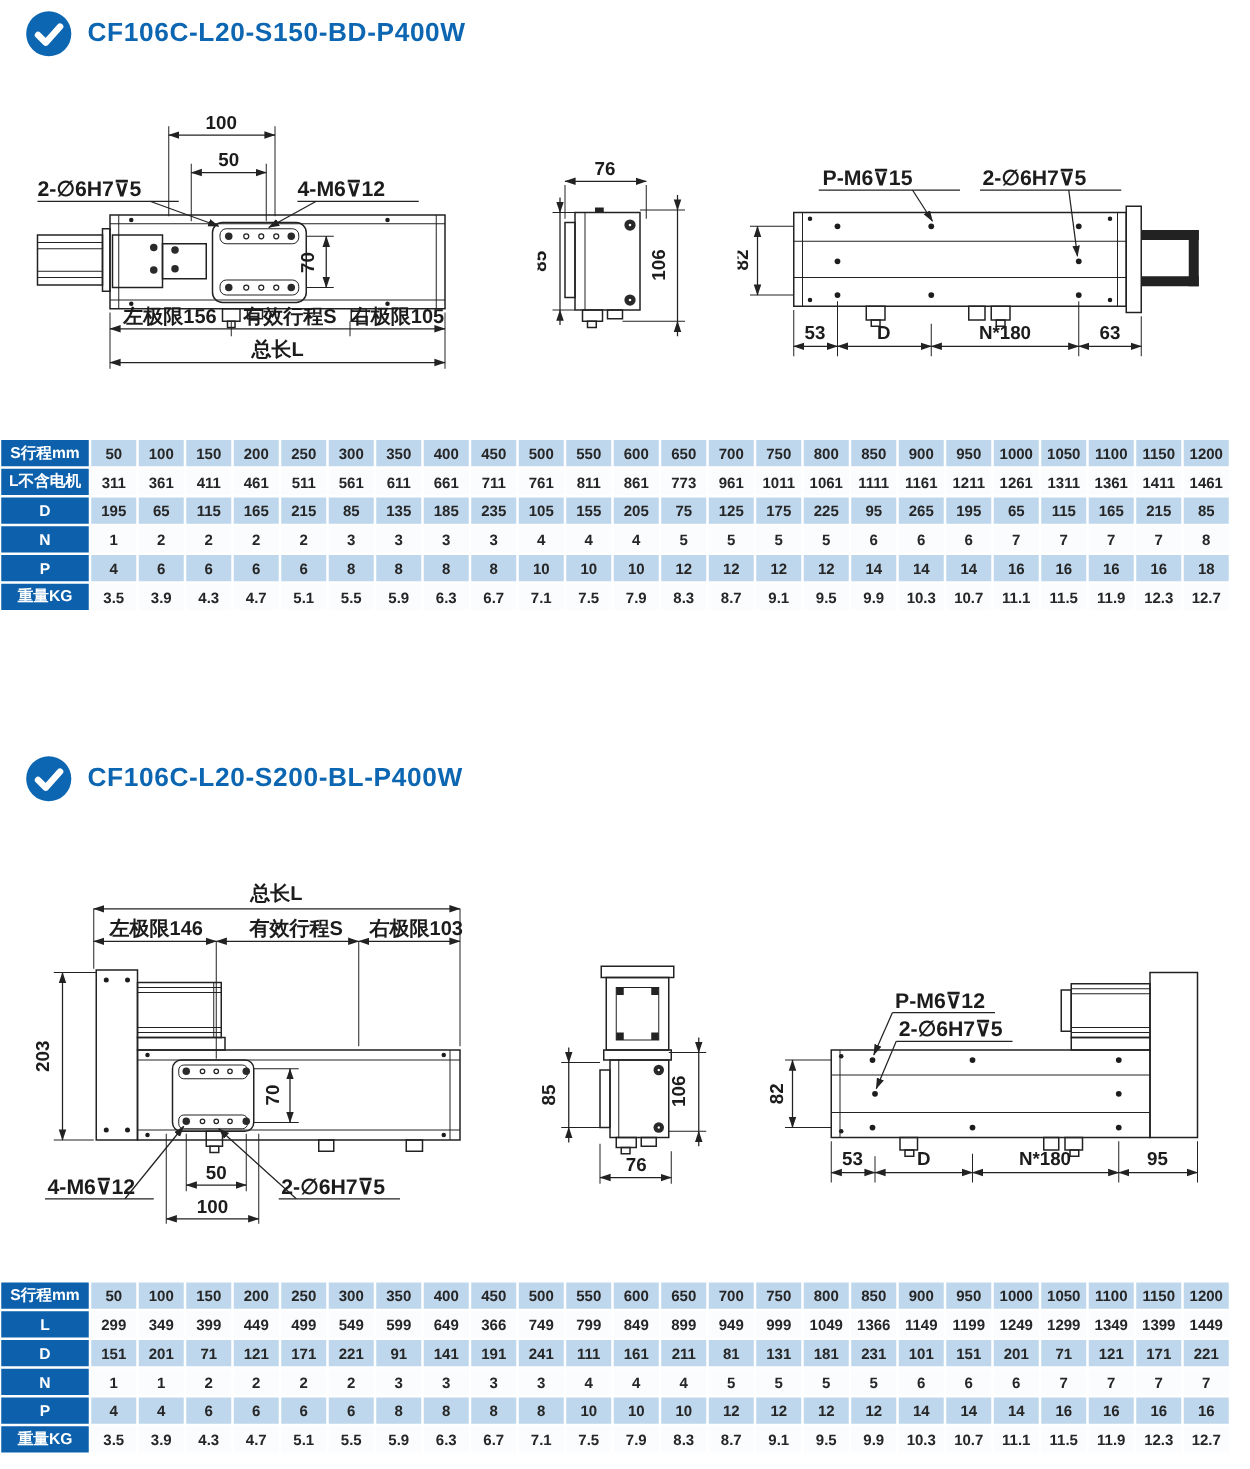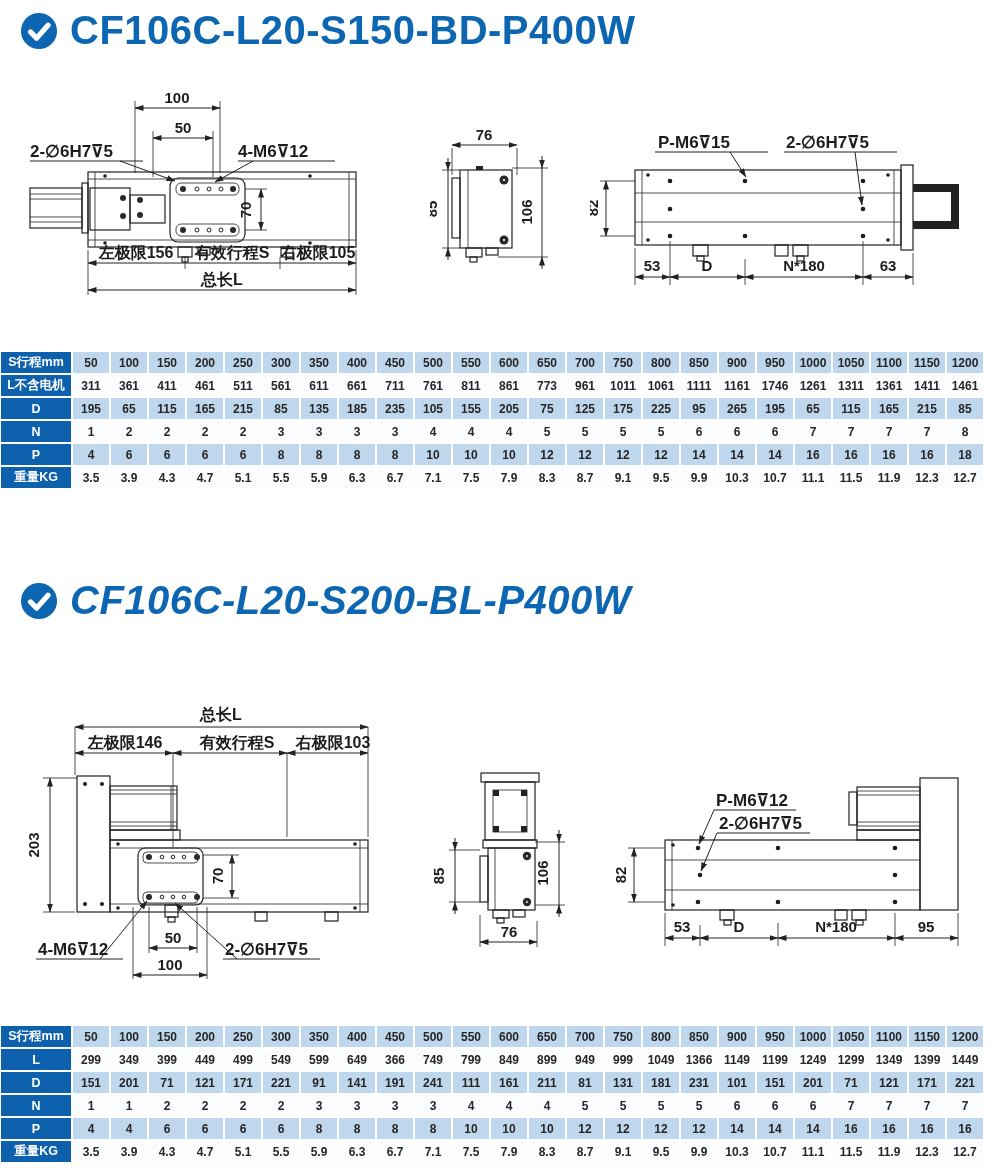--- a/index.html
+++ b/index.html
@@ -1,19 +1,19 @@
 <!DOCTYPE html>
 <html><head>
 <meta charset="utf-8">
 <style>
   html,body{margin:0;padding:0;background:#fff;}
   .page{position:relative;width:1000px;height:1175px;background:#ffffff;
         font-family:"Liberation Sans",sans-serif;overflow:hidden;}
   .title-row{position:absolute;left:20px;display:flex;align-items:center;gap:12px;}
-  .title-text{font-size:40px;font-weight:700;color:#0d66b1;letter-spacing:.5px;}
+  .title-text{font-size:21px;font-weight:700;color:#0d66b1;letter-spacing:.5px;}
   .check-icon{width:38px;height:38px;flex:0 0 auto;}
   .drawing{position:absolute;}
   .spec-table{position:absolute;left:1px;width:982px;display:grid;
               grid-template-columns:70px repeat(24,1fr);gap:2px;}
   .spec-table .th{background:#0d60ab;color:#fff;font-size:12.5px;font-weight:700;
                   display:flex;align-items:center;justify-content:center;height:21px;}
   .spec-table .td{display:flex;align-items:center;justify-content:center;height:21px;
                   font-size:12px;font-weight:700;color:#262626;}
   .spec-table .odd{background:#bfd7ec;}
   .spec-table .even{background:#fafcfe;}
@@ -274,21 +274,21 @@
       <div class="td even">711</div>
       <div class="td even">761</div>
       <div class="td even">811</div>
       <div class="td even">861</div>
       <div class="td even">773</div>
       <div class="td even">961</div>
       <div class="td even">1011</div>
       <div class="td even">1061</div>
       <div class="td even">1111</div>
       <div class="td even">1161</div>
-      <div class="td even">1746</div>
+      <div class="td even">1211</div>
       <div class="td even">1261</div>
       <div class="td even">1311</div>
       <div class="td even">1361</div>
       <div class="td even">1411</div>
       <div class="td even">1461</div>
       <div class="th">D</div>
       <div class="td odd">195</div>
       <div class="td odd">65</div>
       <div class="td odd">115</div>
       <div class="td odd">165</div>
@@ -382,21 +382,21 @@
       <div class="td even">9.9</div>
       <div class="td even">10.3</div>
       <div class="td even">10.7</div>
       <div class="td even">11.1</div>
       <div class="td even">11.5</div>
       <div class="td even">11.9</div>
       <div class="td even">12.3</div>
       <div class="td even">12.7</div>
     </div>
 
-  <div class="title-row" style="top:578px;font-style:italic;">
+  <div class="title-row" style="top:604px;">
     <svg class="check-icon" viewBox="0 0 40 40">
       <circle cx="20" cy="20" r="19" fill="#0d66b1"></circle>
       <path d="M11 21 L17.5 27.5 L29.5 14" stroke="#fff" stroke-width="5.5" fill="none" stroke-linecap="round" stroke-linejoin="round"></path>
     </svg>
     <div class="title-text">CF106C-L20-S200-BL-P400W</div>
   </div>
 
   <svg class="drawing" style="left:25px;top:685px;" width="395" height="295" viewBox="0 0 395 295">
     <defs>
       <marker id="ae4" orient="auto" markerWidth="9" markerHeight="8" refX="8.5" refY="3" viewBox="0 0 9 6">

